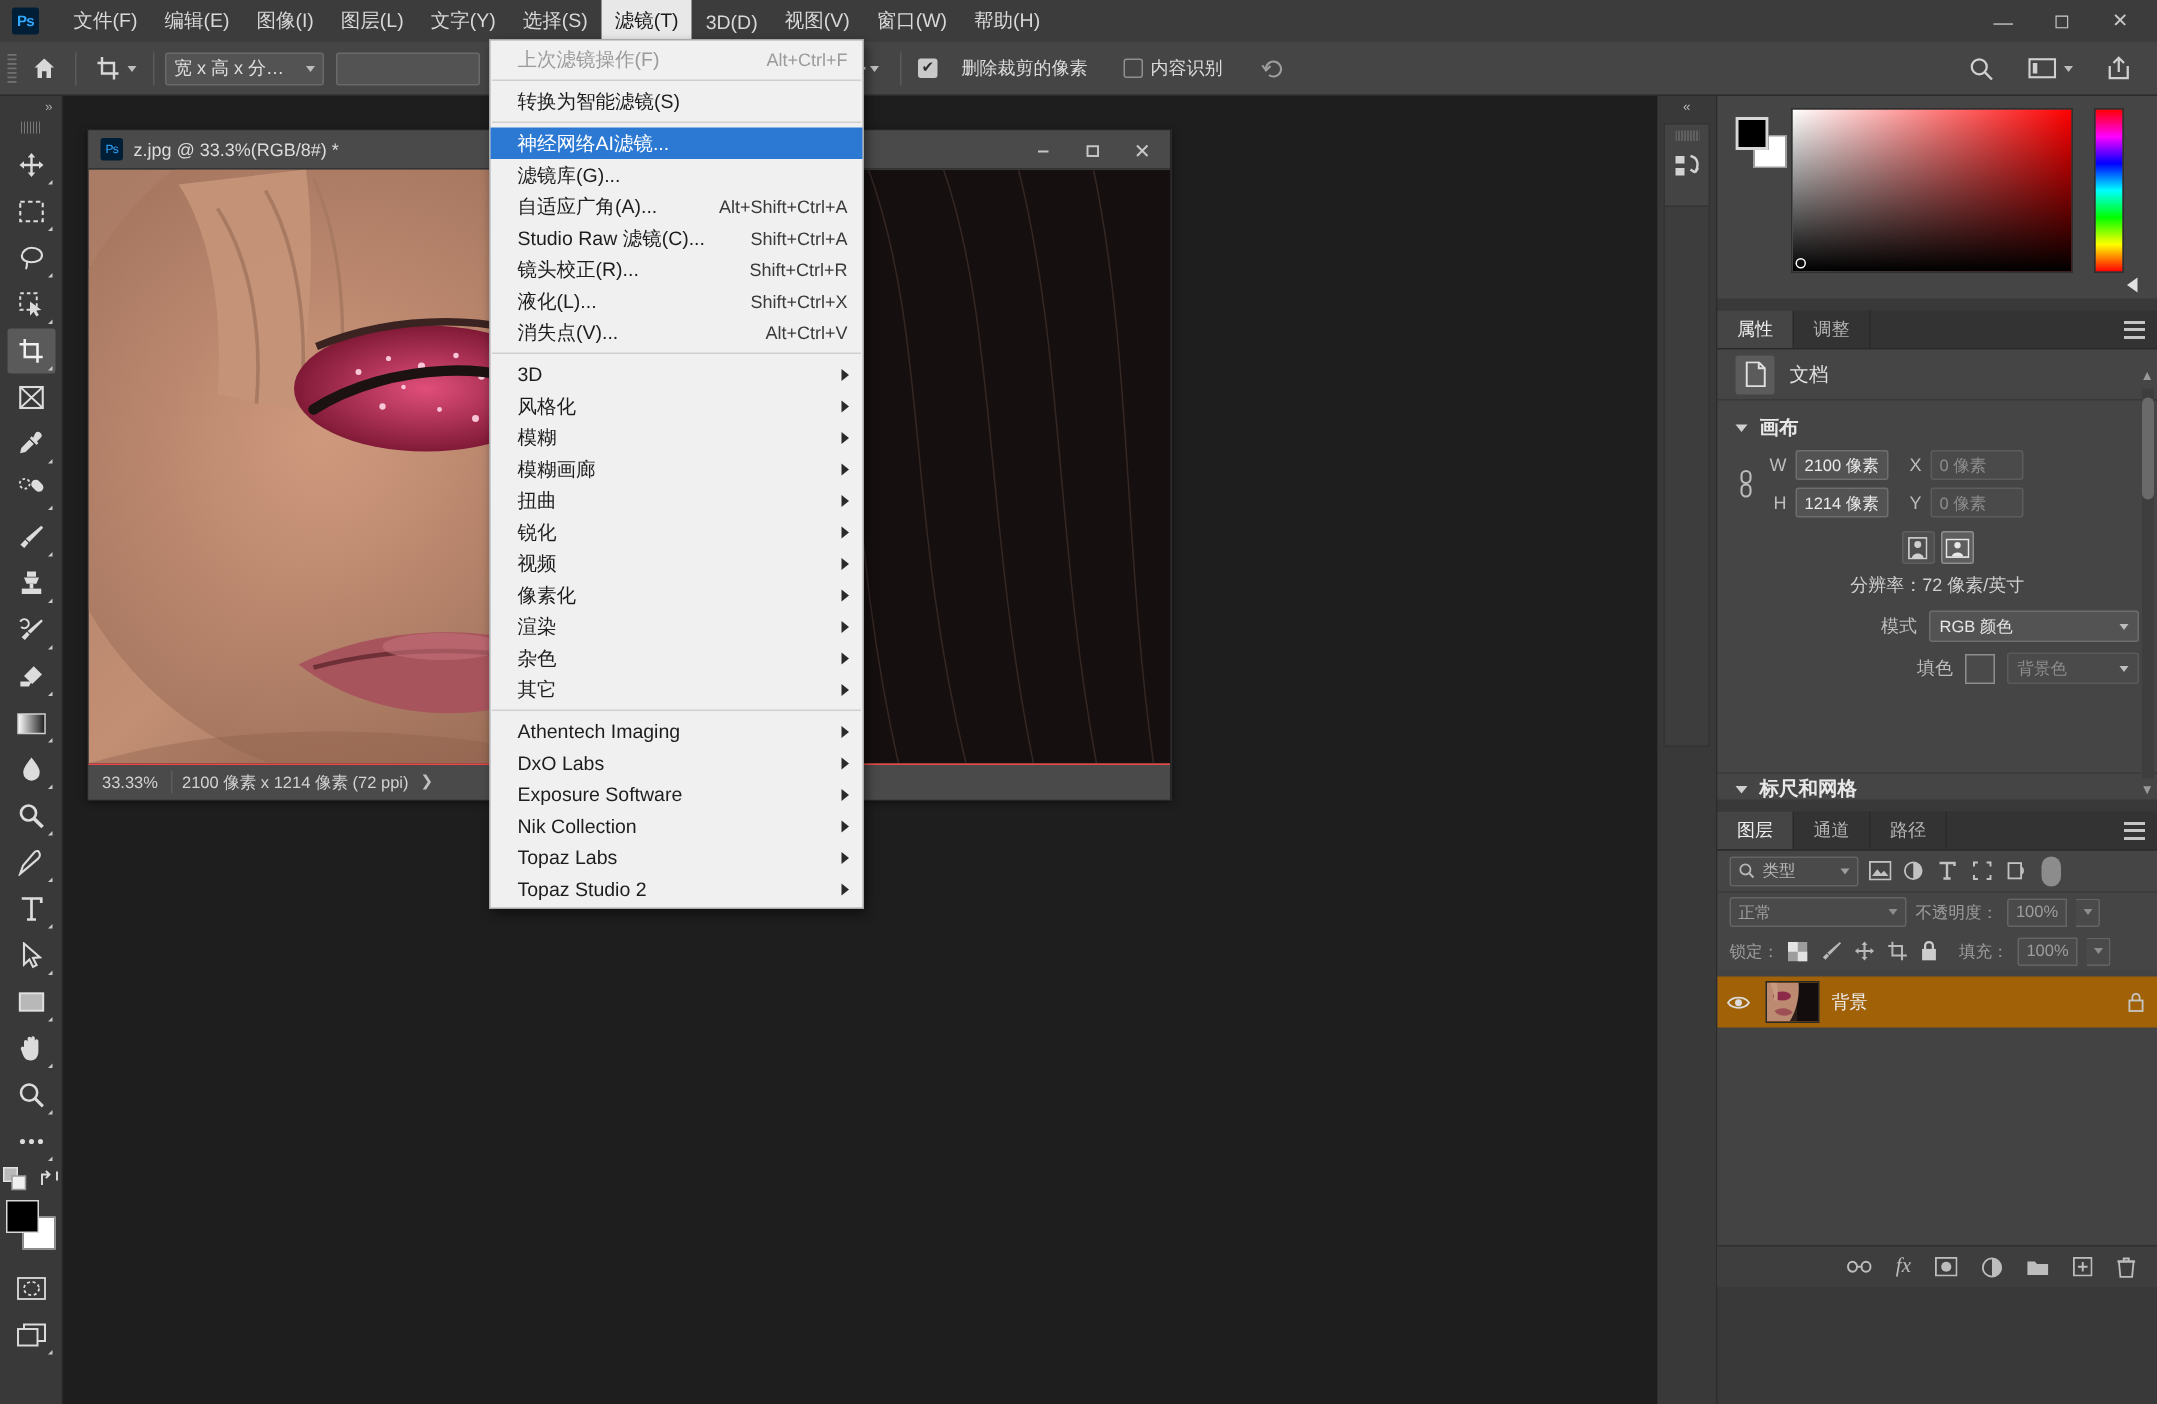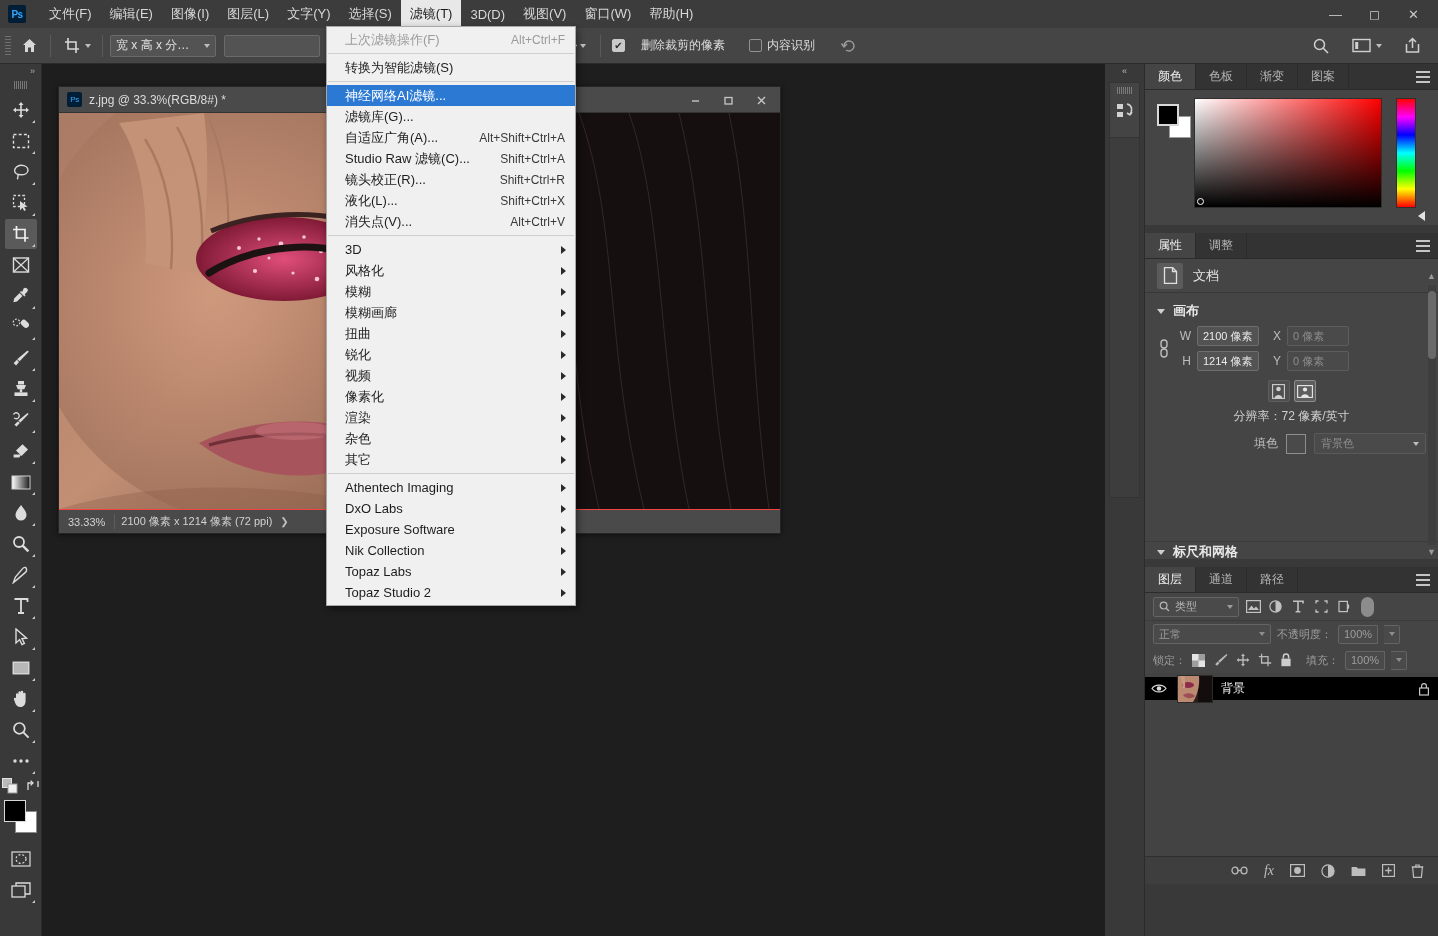--- a/index.html
+++ b/index.html
@@ -195,21 +195,21 @@
     border-radius:2px; display:flex; align-items:center; justify-content:space-between;
     padding:0 5px; font-size:11px; color:#9d9d9d; }
   .tiny-lab { font-size:11px; color:#9d9d9d; }
   .opval { width:40px; height:19px; background:#4a4a4a; border:1px solid #646464;
     border-radius:2px 0 0 2px; display:flex; align-items:center; justify-content:center;
     font-size:11px; color:#9d9d9d; }
   .opcaret { width:16px; height:19px; background:#4a4a4a; border:1px solid #646464;
     border-left:none; border-radius:0 2px 2px 0; display:flex; align-items:center;
     justify-content:center; }
   .layerlist { background:#434343; height:183px; padding-top:4px; }
-  .layerrow { display:flex; align-items:center; height:23px; background:#000000; margin:0 0 0 0;
+  .layerrow { display:flex; align-items:center; height:34px; background:#a16207; margin:0 0 0 0;
     padding:0 8px 0 6px; gap:8px; }
   .eye { width:18px; text-align:center; color:#dcdcdc; font-size:12px; }
   .lthumb { width:36px; height:28px; border:1px solid #2a2a2a; overflow:hidden; }
   .lname { flex:1; font-size:12px; color:#ededed; }
   .llock { color:#c6c6c6; font-size:12px; }
   .layerfoot { height:28px; background:#3e3e3e; border-top:1px solid #2f2f2f;
     display:flex; align-items:center; justify-content:flex-end; gap:16px; padding-right:14px; }
   .lf-ico { color:#bdbdbd; font-size:13px; display:flex; align-items:center; }
 
   
@@ -660,27 +660,20 @@
           <path d="M12 3 C17 4 18 9 15 14 M15 14 L12 12 M15 14 L17 11" stroke="#d2d2d2" stroke-width="1.6" fill="none"></path>
         </svg>
       </span>
     </div>
     <div class="strip-box2"></div>
   </div>
 
   <div class="dock">
 
     <div class="panelgroup">
-      <div class="tabrow" id="colortabs">
-        <div class="ptab active">颜色</div>
-          <div class="ptab">色板</div>
-          <div class="ptab">渐变</div>
-          <div class="ptab">图案</div>
-          <div class="pmenu"></div>
-      </div>
       <div class="panelbody colorpanel">
         <div class="cp-swatches">
           <span class="cp-bg"></span>
           <span class="cp-fg"></span>
         </div>
         <div class="cp-field">
           <span class="cp-fieldmark"></span>
         </div>
         <div class="cp-hue"></div>
         <span class="cp-huemark"></span>
@@ -745,23 +738,30 @@
                   <rect x="0.6" y="0.6" width="14.8" height="11.8" fill="none" stroke="#e8e8e8" stroke-width="1.1"></rect>
                   <circle cx="8" cy="4.5" r="2.1" fill="#e8e8e8"></circle>
                   <path d="M4.2 12 C4.6 8.4 11.4 8.4 11.8 12 Z" fill="#e8e8e8"></path>
                 </svg>
             </span>
           </div>
 
           <div class="res-line">分辨率：72 像素/英寸</div>
 
           <div class="selrow">
+            <span class="lbl">模式</span>
+            <span class="psel">
+              <span>RGB 颜色</span>
+              <span class="caret"></span>
+            </span>
+          </div>
+          <div class="selrow">
             <span class="lbl">填色</span>
             <span class="fillsw"></span>
-            <span class="psel muted" style="width:112px">
+            <span class="psel muted" style="width:88px">
               <span>背景色</span>
               <span class="caret"></span>
             </span>
           </div>
         </div>
 
         <div style="position:absolute;left:0;bottom:0;width:100%;height:18px;border-top:1px solid #3b3b3b;overflow:hidden">
           <div class="sec-head" style="padding-top:1px">
             <span class="twisty"></span>
             <span>标尺和网格</span>

